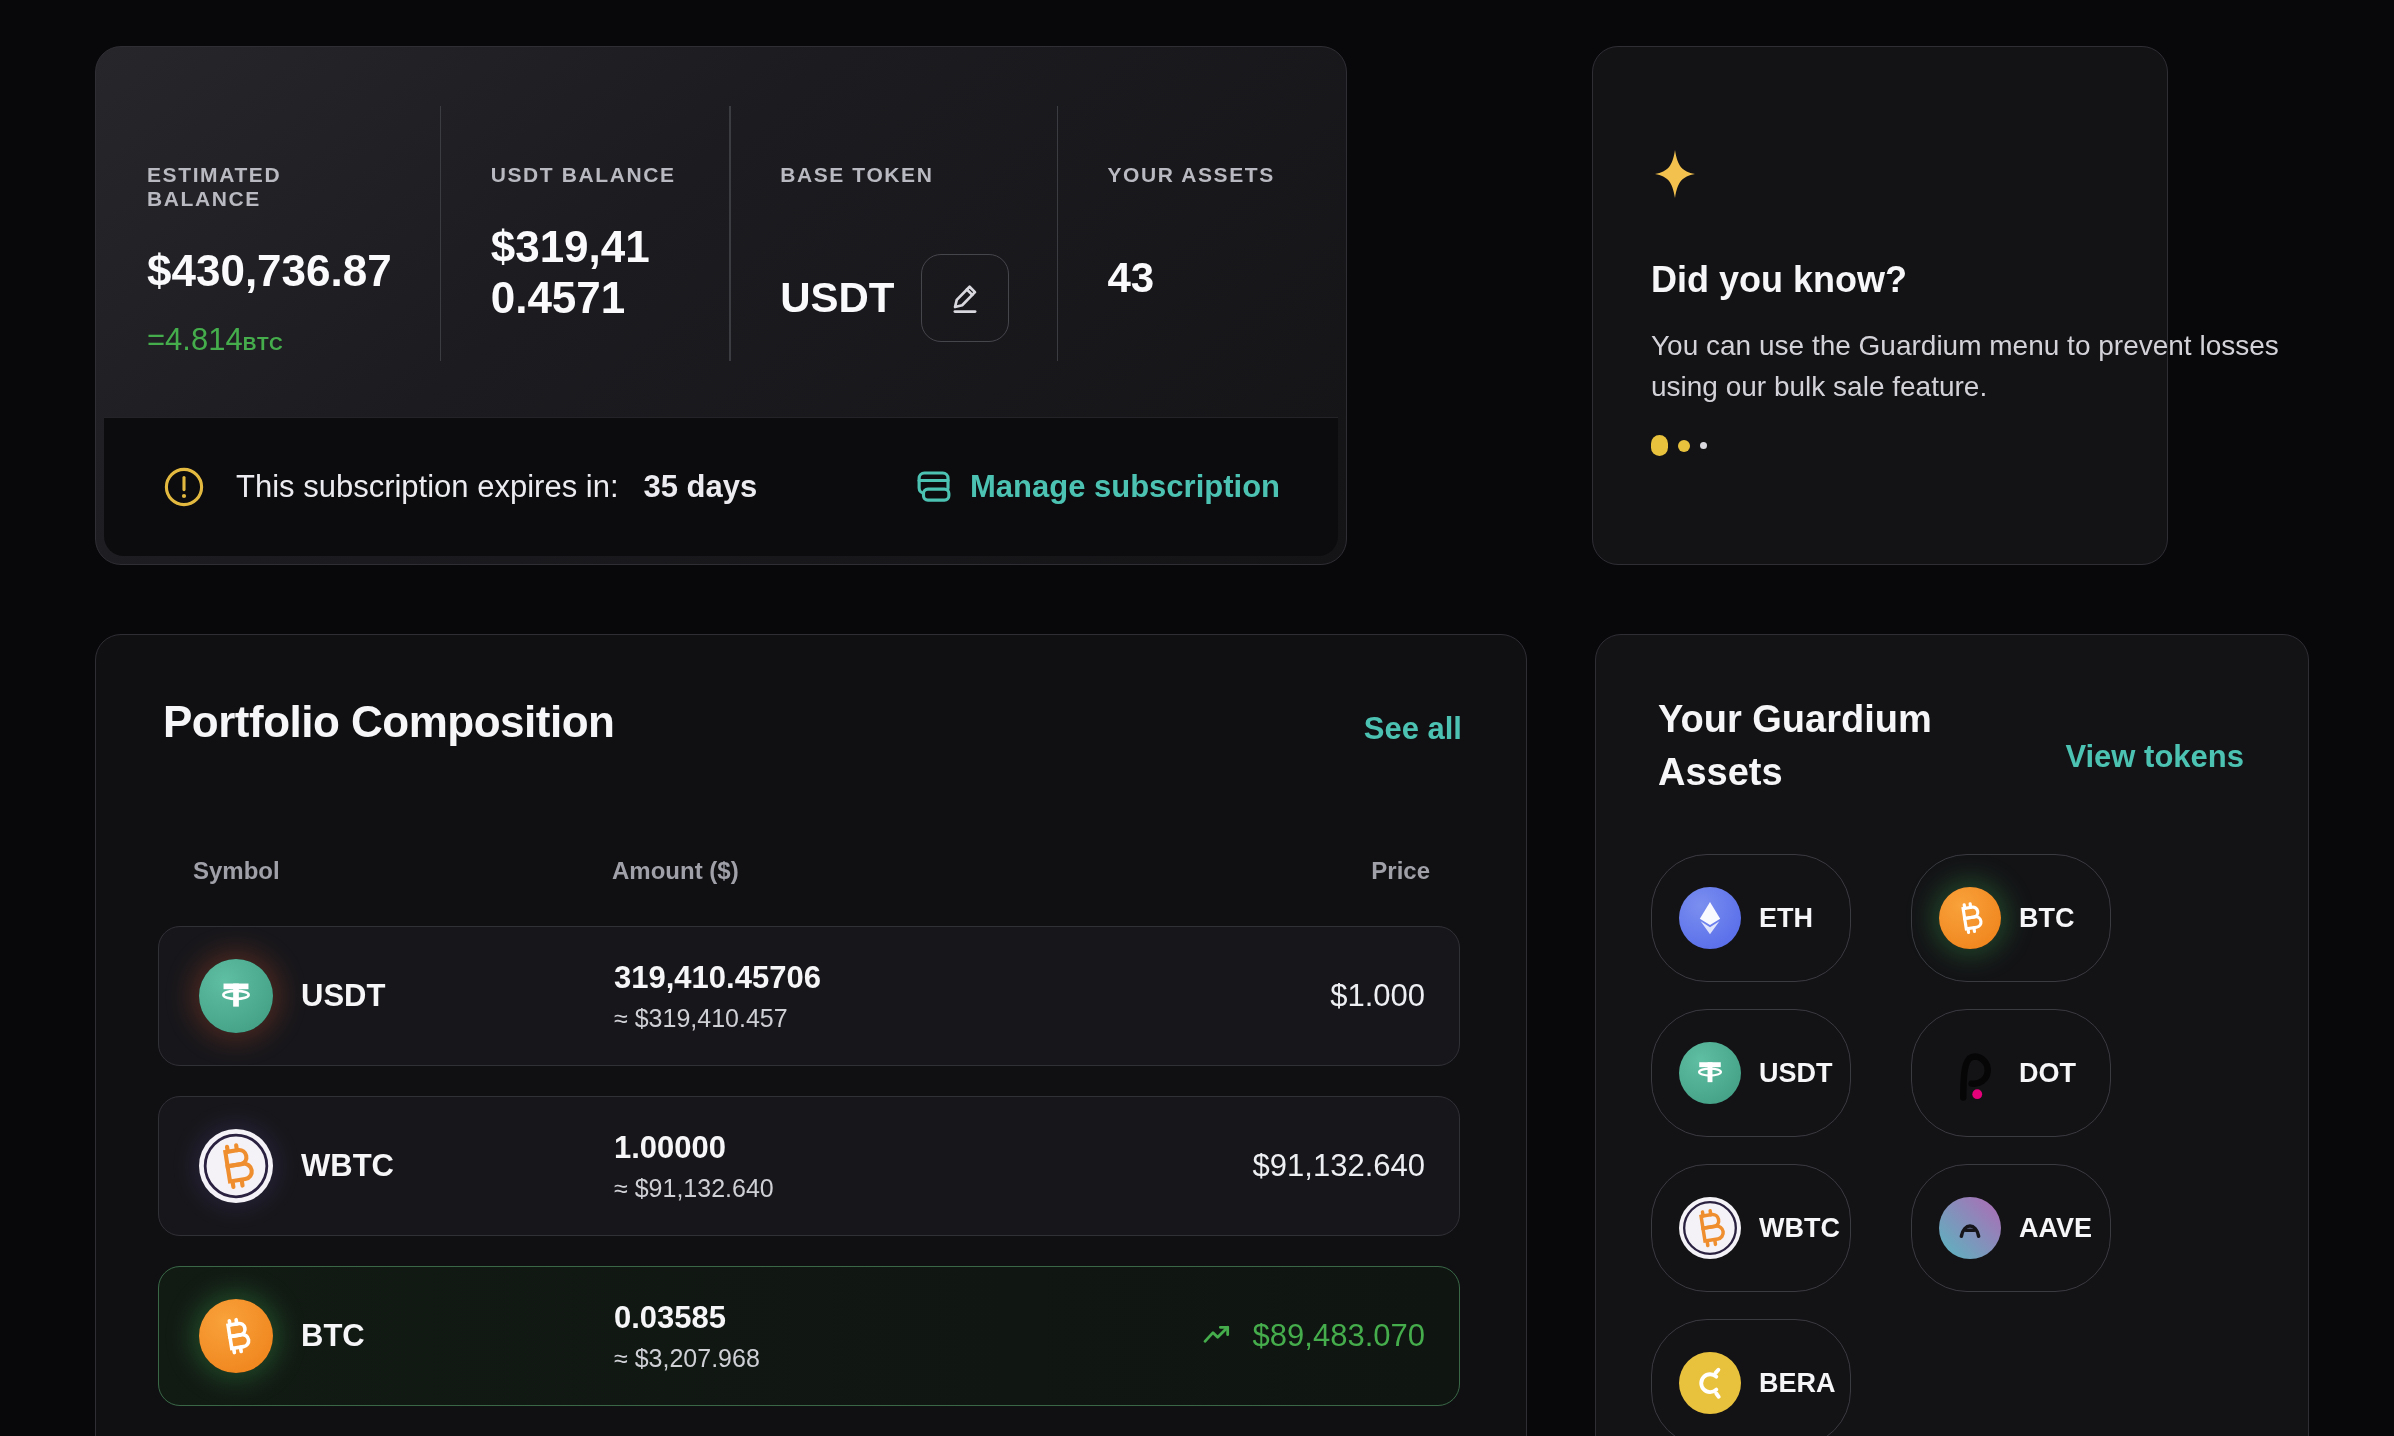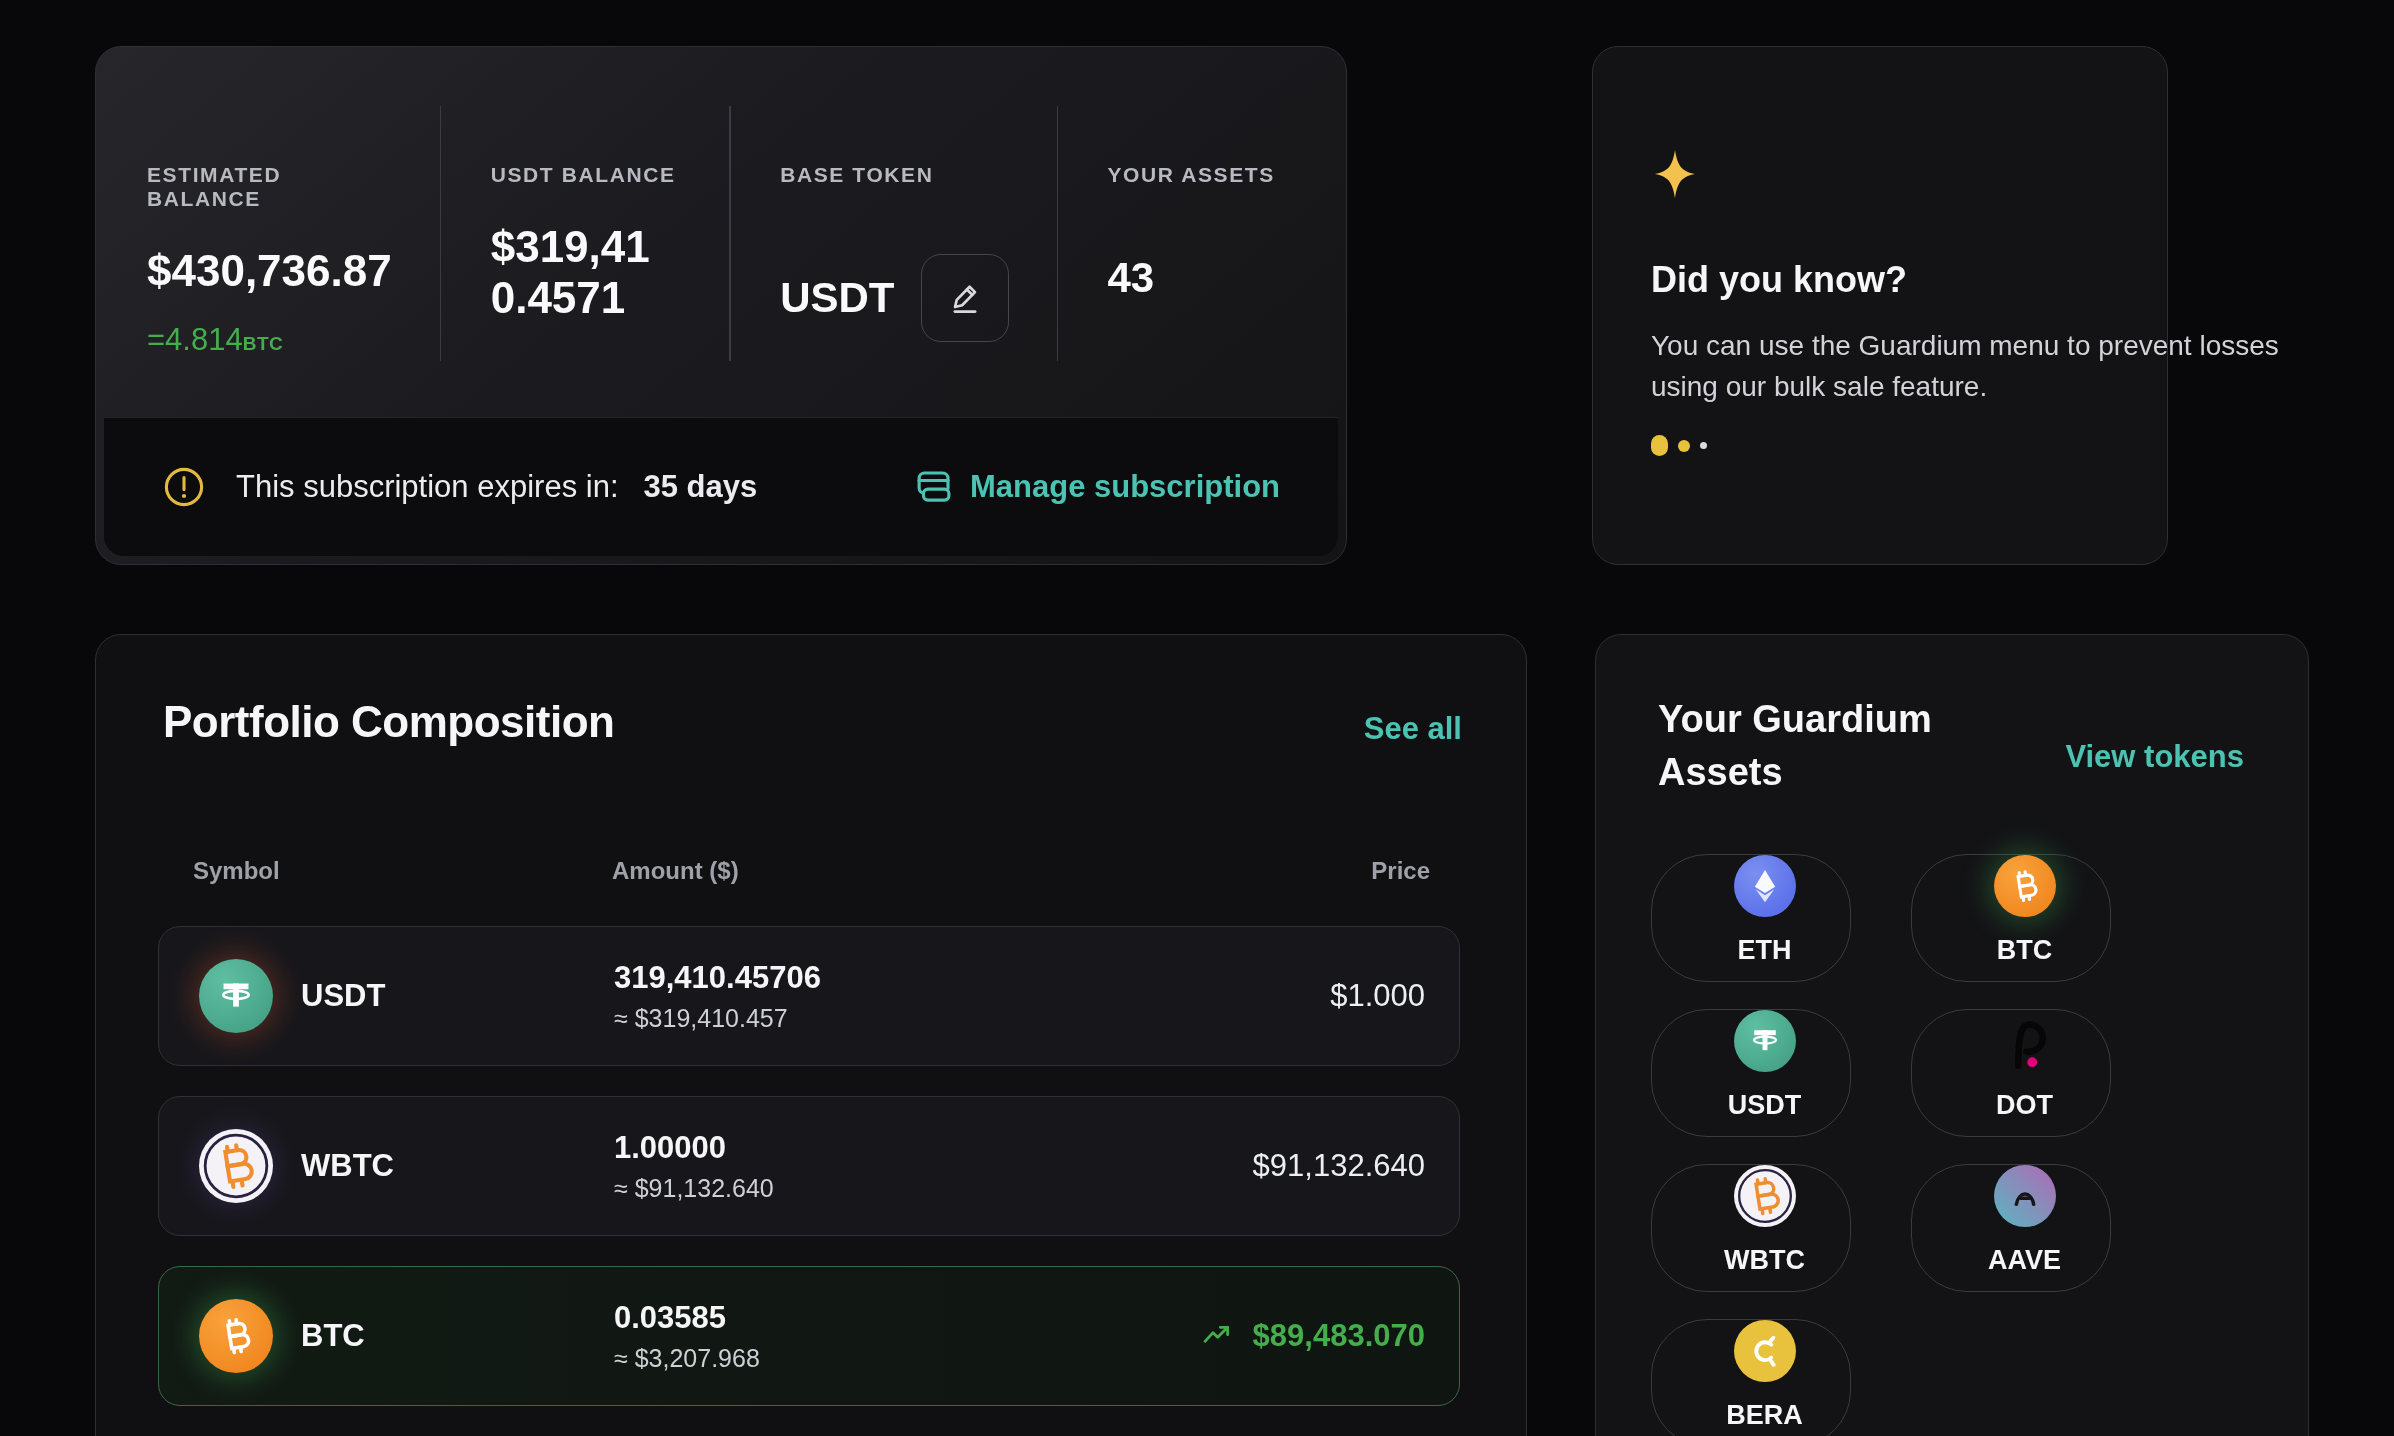--- a/index.html
+++ b/index.html
@@ -71,28 +71,28 @@
   .coin-btc{background:radial-gradient(circle at 35% 30%,#f9a23b,#ee7f17);box-shadow:0 0 26px 8px rgba(70,190,90,.28);}
   .coin-eth{background:radial-gradient(circle at 35% 30%,#7b8ff0,#5166e8);}
   .coin-dot{background:transparent;}
   .coin-aave{background:linear-gradient(45deg,#58b7c0,#b069b5);}
   .coin-bera{background:#e9c23d;}
   .row-symbol{margin-left:28px;font-size:31px;font-weight:700;color:#f6f6f8;}
   .amt{position:absolute;left:455px;top:50%;transform:translateY(-50%);}
   .amt-main{font-size:31px;font-weight:700;color:#f6f6f8;}
   .amt-approx{font-size:25px;color:#cfcfd6;margin-top:8px;}
   .price{position:absolute;right:34px;top:50%;transform:translateY(-50%);font-size:31px;color:#eceef1;}
-  .price-up{color:var(--positive-green);font-weight:700;display:flex;align-items:center;gap:20px;}
+  .price-up{color:var(--positive-green);font-weight:400;display:flex;align-items:center;gap:20px;}
 
   
   .card-assets{left:1595px;top:634px;width:714px;height:850px;}
   .ga-title{position:absolute;left:62px;top:58px;width:330px;font-size:38px;font-weight:700;line-height:1.4;color:#f6f6f8;}
   .view-tokens{position:absolute;right:64px;top:104px;font-size:31px;font-weight:600;color:var(--accent-teal);cursor:pointer;}
   .pill{position:absolute;width:200px;height:128px;border:1.5px solid #3a3a41;border-radius:56px;
-    display:flex;align-items:center;padding-left:27px;gap:18px;cursor:pointer;background:#131316;flex-direction:column;}
+    display:flex;align-items:center;padding-left:27px;gap:18px;cursor:pointer;background:#131316;}
   .pill .coin{width:62px;height:62px;}
   .pill-label{font-size:27px;font-weight:700;color:#f6f6f8;}
   .p-c1{left:55px;} .p-c2{left:315px;}
   .p-r1{top:219px;} .p-r2{top:374px;} .p-r3{top:529px;} .p-r4{top:684px;}
 
   svg{display:block;}
 </style>
 </head>
 <body>
 

